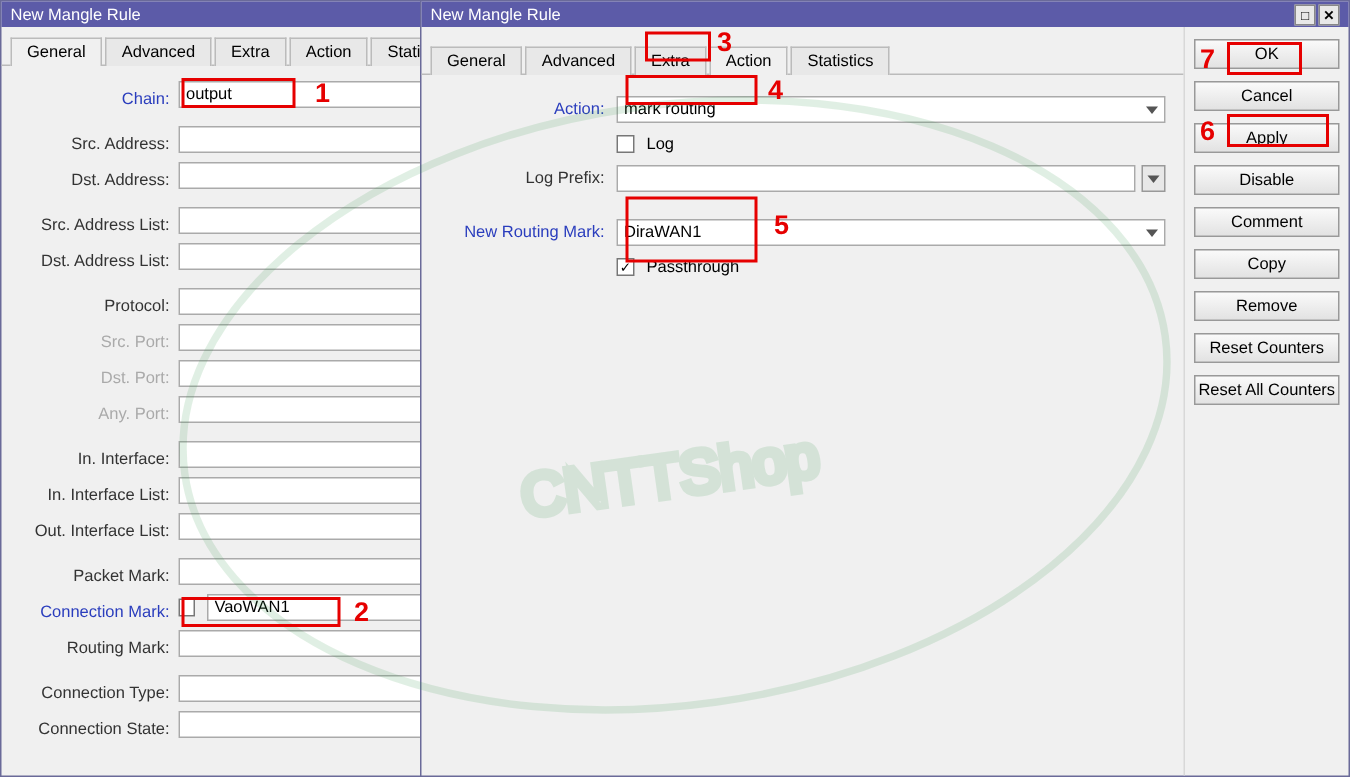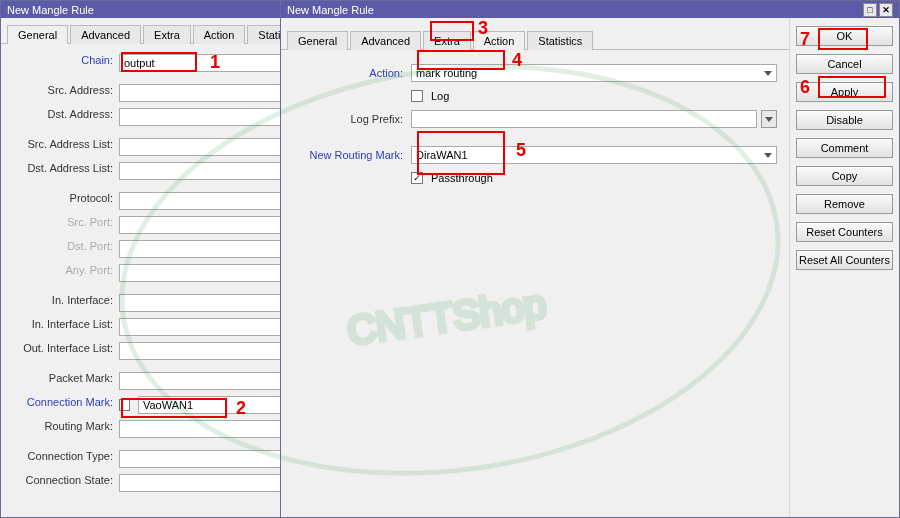--- a/index.html
+++ b/index.html
@@ -11,21 +11,21 @@
   .titlebar { background: #5c5ba8; color: #fff; padding: 2px 6px; font-size: 11px; display: flex; align-items: center; justify-content: space-between; height: 17px; }
   .titlebar-right { display: flex; gap: 2px; }
   .sys-btn { width: 14px; height: 14px; background: #e8e8e8; border: 1px solid #888; display: flex; align-items: center; justify-content: center; font-size: 9px; color: #000; cursor: pointer; }
   .body2 { display: flex; flex: 1; }
   .leftpane { flex: 1; padding: 6px 0 0 0; }
   .rightpane { width: 110px; padding: 8px 6px; display: flex; flex-direction: column; gap: 8px; border-left: 1px solid #d8d8d8; }
   .tabs { display: flex; padding: 6px 0 0 6px; border-bottom: 1px solid #bbb; }
   .tab { padding: 3px 10px; border: 1px solid #bbb; border-bottom: none; margin-right: 2px; background: #e8e8e8; cursor: pointer; position: relative; top: 1px; }
   .tab.active { background: #f0f0f0; }
   .form { padding: 10px 12px 0 0; }
-  .row { display: flex; align-items: flex-start; margin-bottom: 6px; }
+  .row { display: flex; align-items: flex-end; margin-bottom: 6px; }
   .row.gap { margin-bottom: 12px; }
   .lbl { width: 118px; text-align: right; padding-right: 6px; color: #333; }
   .lbl.gray { color: #aaa; }
   .lbl.blue { color: #2a3dbd; }
   .val { flex: 1; }
   input[type=text], .select { width: 100%; height: 18px; border: 1px solid #aaa; background: #fff; padding: 0 4px; font-size: 11px; }
   .select { display: flex; align-items: center; justify-content: space-between; }
   .tri { width: 0; height: 0; border-left: 4px solid transparent; border-right: 4px solid transparent; border-top: 5px solid #555; }
   .disabled { background: #e8e8e8; }
   .btn { height: 20px; border: 1px solid #999; background: linear-gradient(#fafafa,#e2e2e2); text-align: center; line-height: 18px; cursor: pointer; font-size: 11px; }

